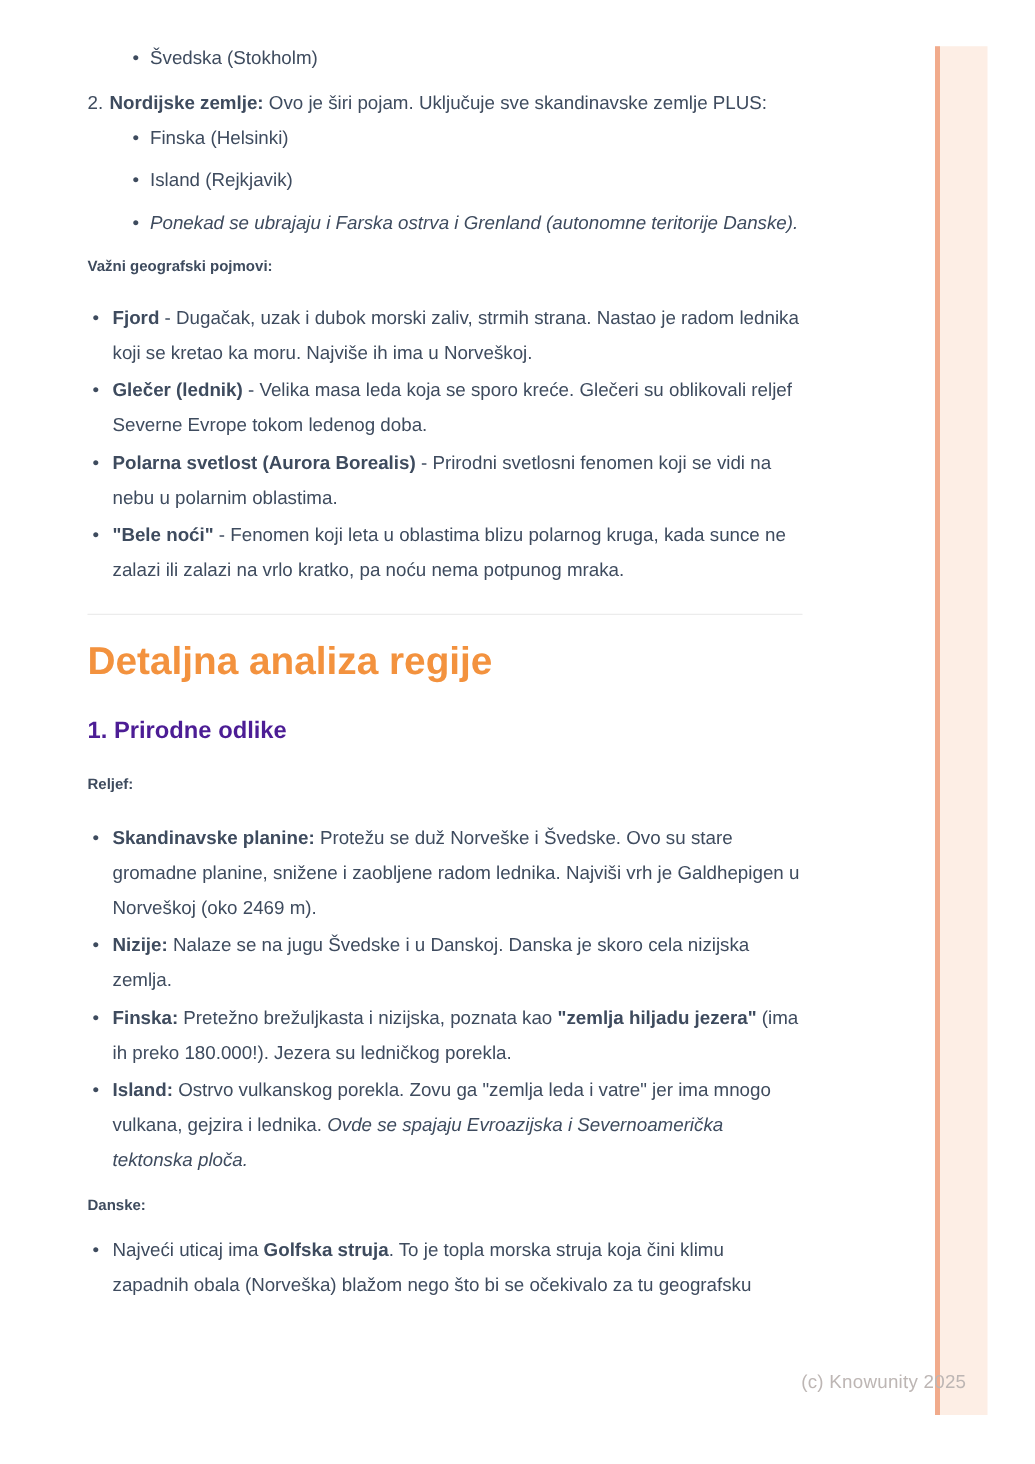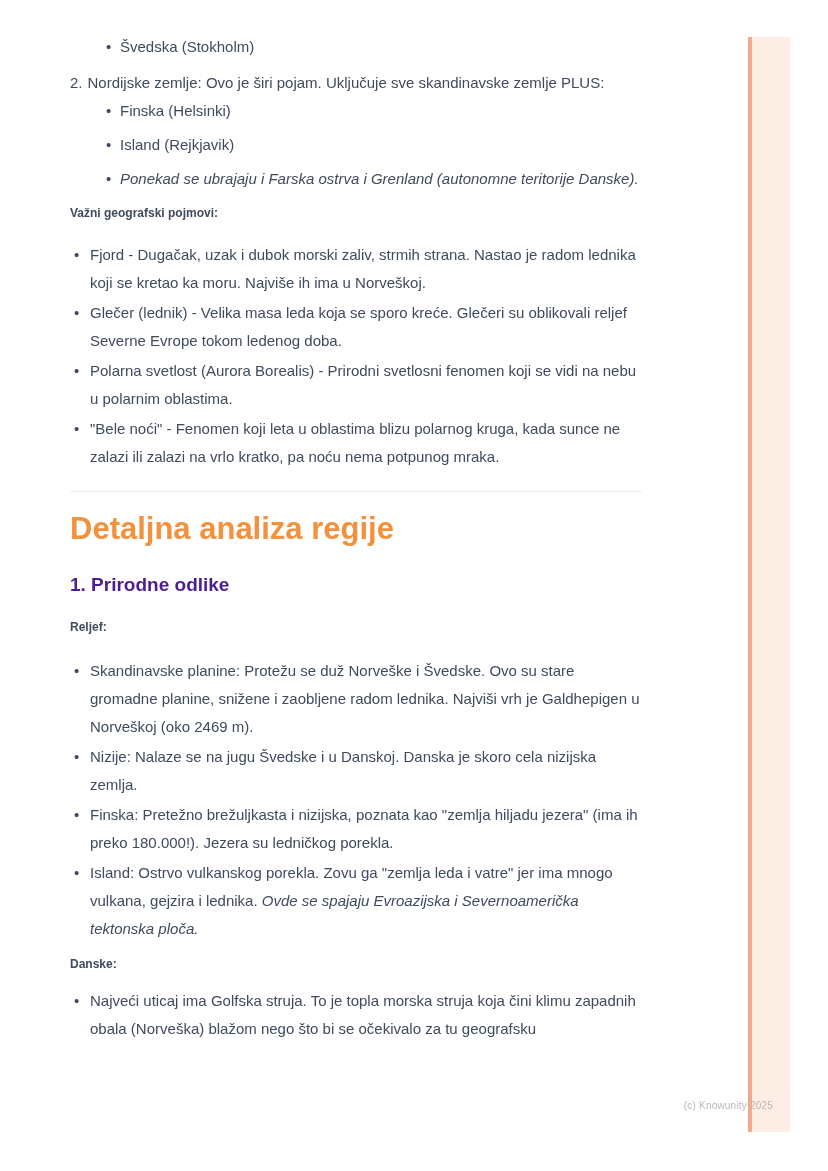--- a/index.html
+++ b/index.html
@@ -9,28 +9,28 @@
     font-family:"Liberation Sans","DejaVu Sans",sans-serif;
   }
   .page { position:relative; width:828px; height:1171px; background:#fff; overflow:hidden; }
 
   .stripe {
     position:absolute; left:748px; top:37px; width:42px; height:1095px;
     background:#fdeee5; border-left:4px solid #f1ab8c; z-index:1;
   }
   .watermark {
     position:absolute; top:1100px; right:55px;
-    font-size:10px; line-height:12px; color:#bdb6b4; z-index:2; letter-spacing:.2px;
+    font-size:15px; line-height:12px; color:#bdb6b4; z-index:2; letter-spacing:.2px;
   }
 
   .content {
     position:absolute; left:70px; top:0; width:572px; z-index:0;
     color:#3e4b5e; font-size:15px; line-height:28px;
   }
-  .b { font-weight:400;margin-top:26px; }
+  .b { font-weight:700;margin-top:26px; }
   .i { font-style:italic; }
 
   ul { list-style:none; }
   li { position:relative; padding-left:20px; margin-bottom:2px; }
   li::before { content:"\2022"; position:absolute; left:4px; top:0; color:#3e4b5e; }
 
   ul.nested { margin-left:36px; }
   ul.nested li { padding-left:14px; margin-bottom:6px; }
   ul.nested li::before { left:0; }
 

